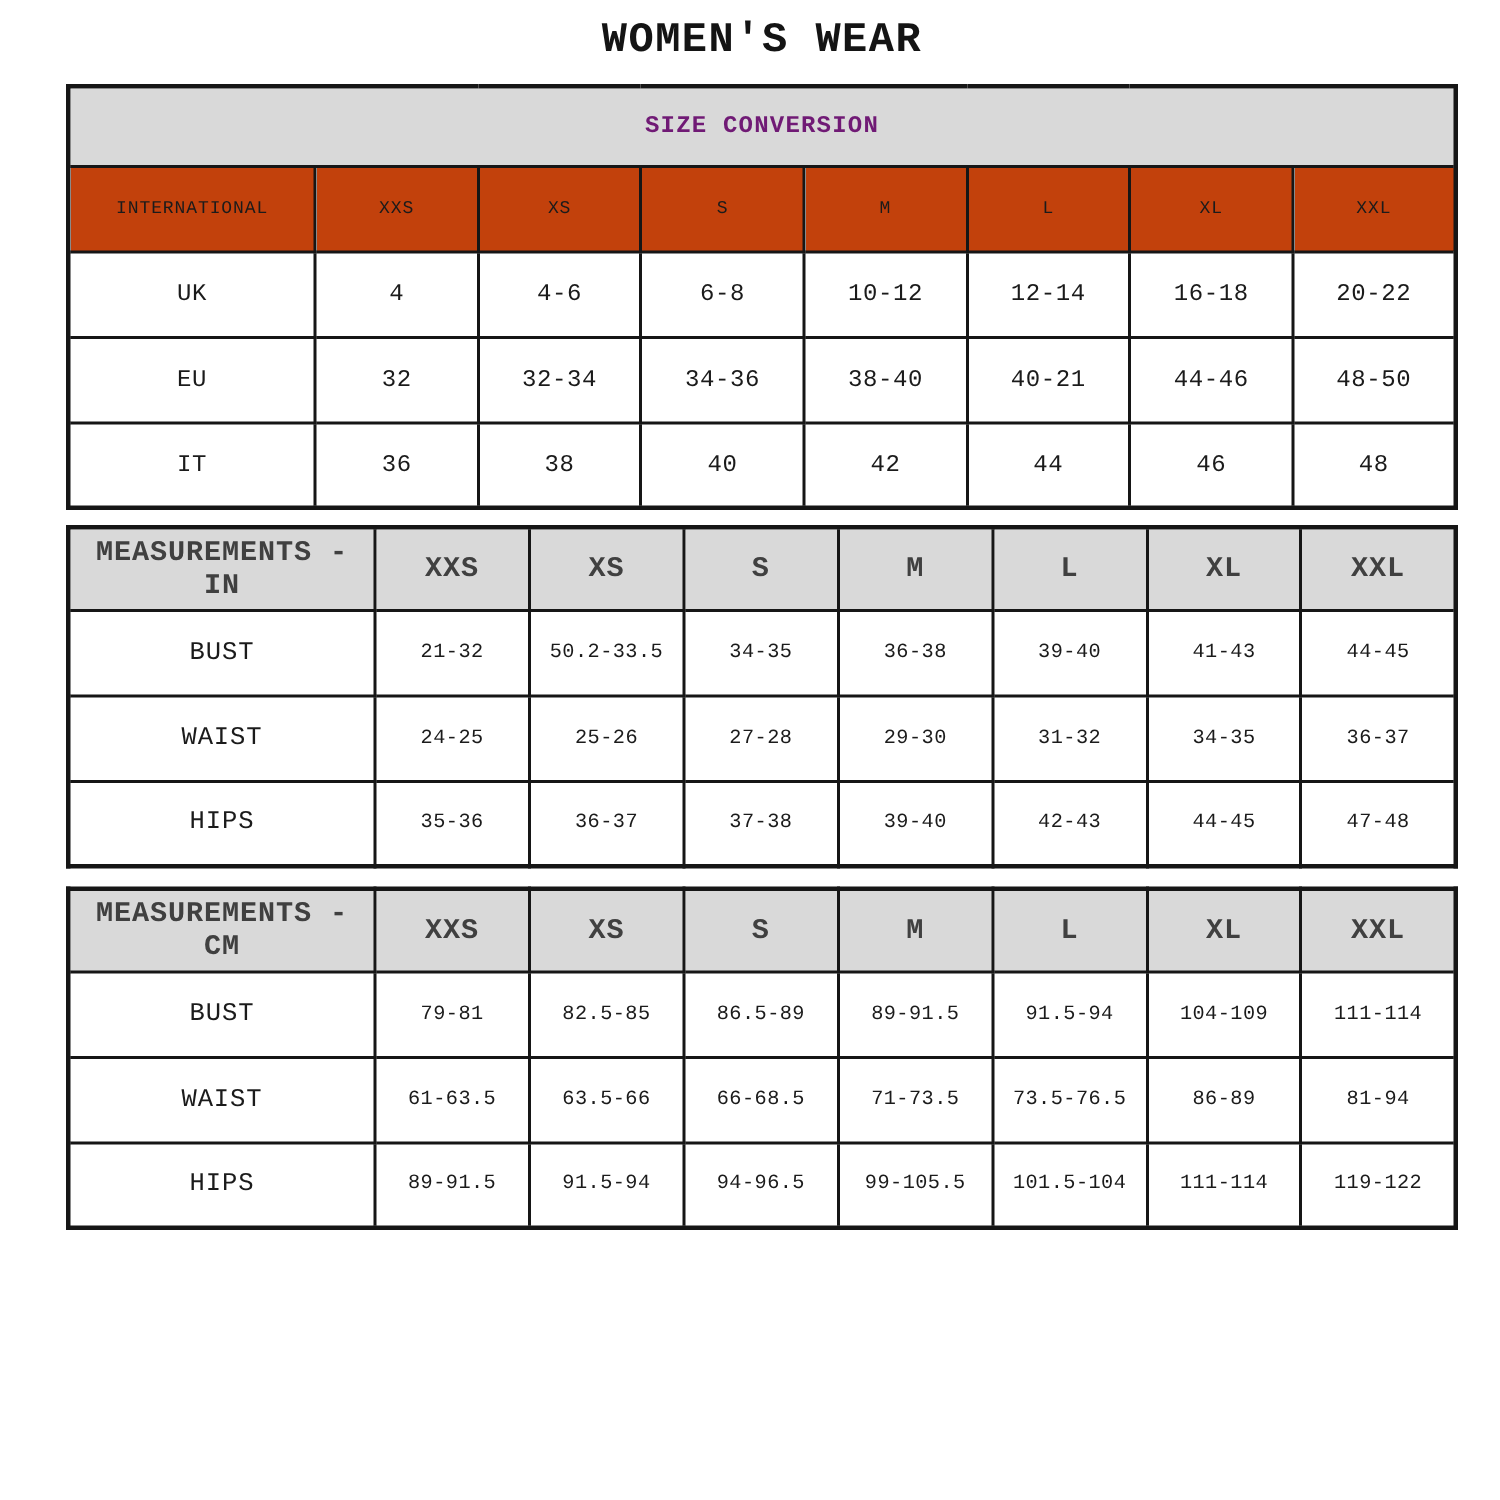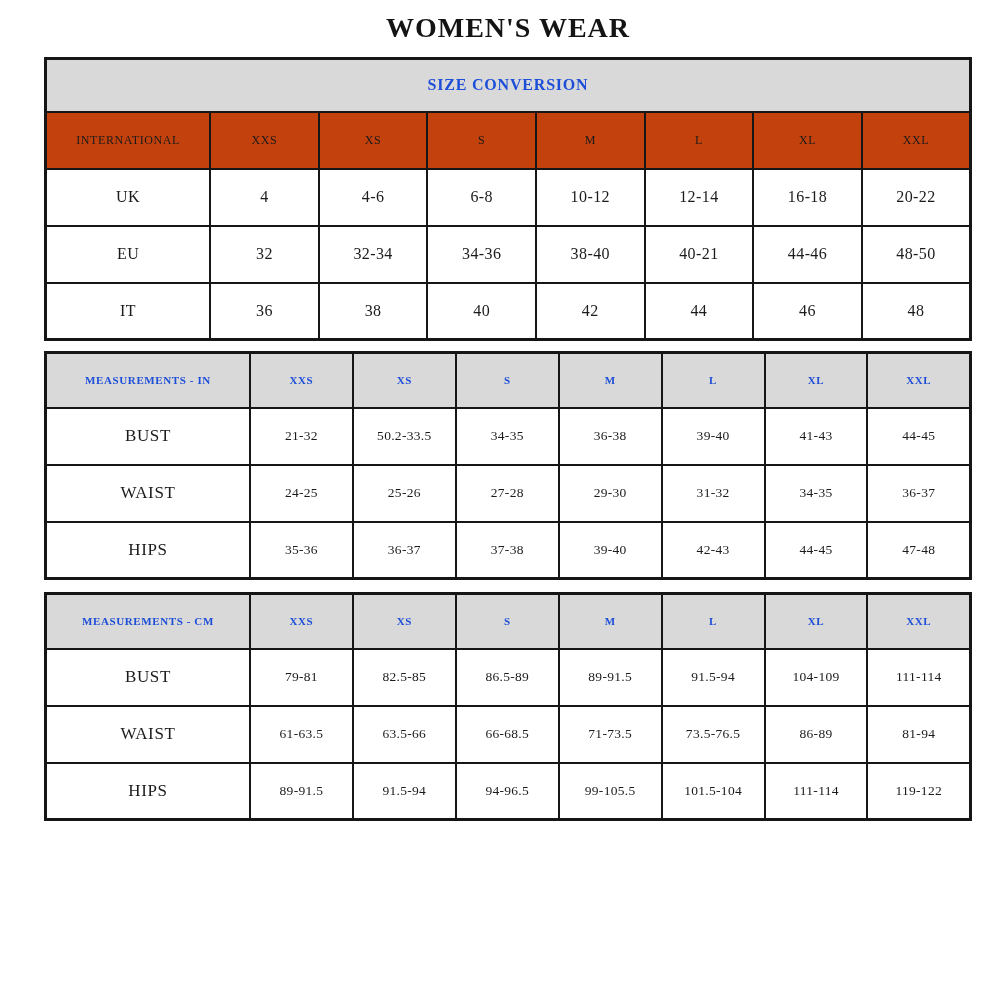--- a/index.html
+++ b/index.html
@@ -5,21 +5,21 @@
   html, body {
     margin: 0;
     padding: 0;
     background: #ffffff;
   }
   .sheet {
     width: 1000px;
     height: 1000px;
     box-sizing: border-box;
     background: #ffffff;
-    font-family: Liberation Serif, serif;
+    font-family: Liberation Mono, monospace;
     color: #1b1b1b;
     padding: 12px 28px 0 44px;
   }
   .page-title {
     margin: 0 0 13px 0;
     text-align: center;
     font-size: 28px;
     font-weight: 700;
     letter-spacing: 1px;
     color: #141414;
@@ -44,44 +44,44 @@
   .size-table tr        { height: 57px; }
   .size-table .title-row{ height: 53px; }
   .tbl-1 .header-row, .tbl-2 .header-row { height: 55px; }
 
   
   .title-row td {
     background: #d9d9d9;
     font-weight: 700;
     font-size: 16px;
     letter-spacing: 0.8px;
-    color: #1d4ed8;
+    color: #701a75;
     margin-top: 32px;
   }
 
   
   .tbl-0 .header-row th {
     background: #c2410c;
     font-weight: 400;
     font-size: 12px;
     letter-spacing: 0.6px;
   }
   .tbl-0 td.value-cell, .tbl-0 td.row-label {
     font-weight: 400;
     font-size: 16px;
     letter-spacing: 0.4px;
   }
 
   
   .tbl-1 .header-row th, .tbl-2 .header-row th {
     background: #d9d9d9;
     font-weight: 700;
-    font-size: 11px;
+    font-size: 19px;
     letter-spacing: 0.6px;
-    color: #1d4ed8;
+    color: #404040;
   }
   .tbl-1 td.row-label, .tbl-2 td.row-label {
     font-weight: 400;
     font-size: 17px;
     letter-spacing: 0.6px;
   }
   .tbl-1 td.value-cell, .tbl-2 td.value-cell {
     font-weight: 400;
     font-size: 13.5px;
     letter-spacing: 0.3px;

